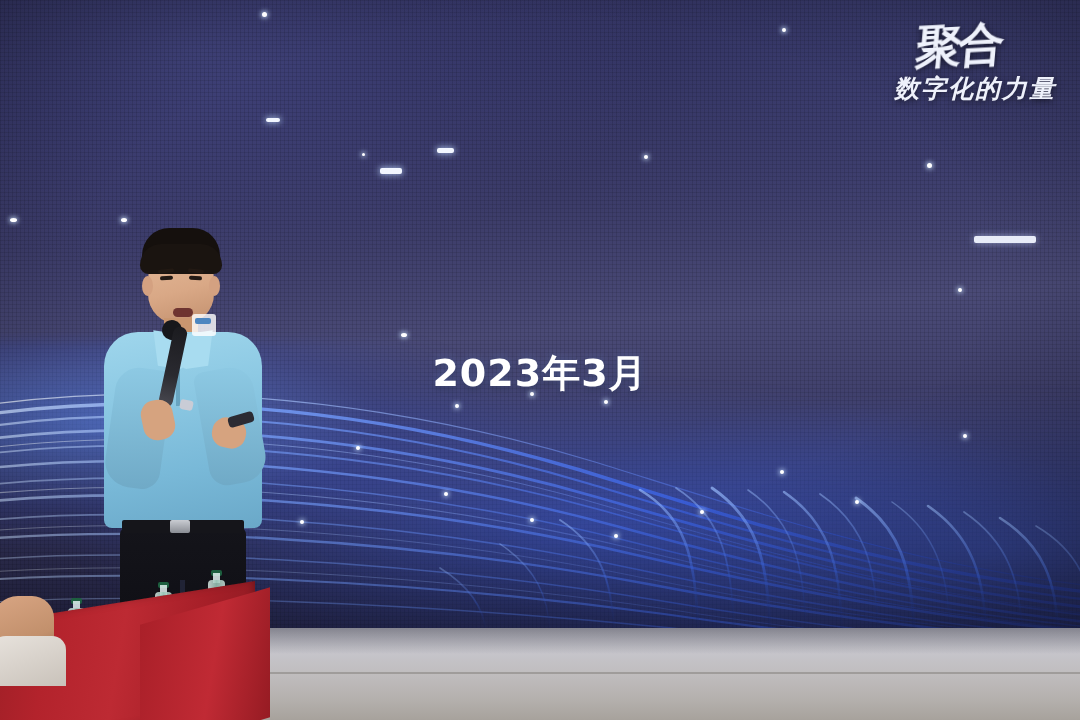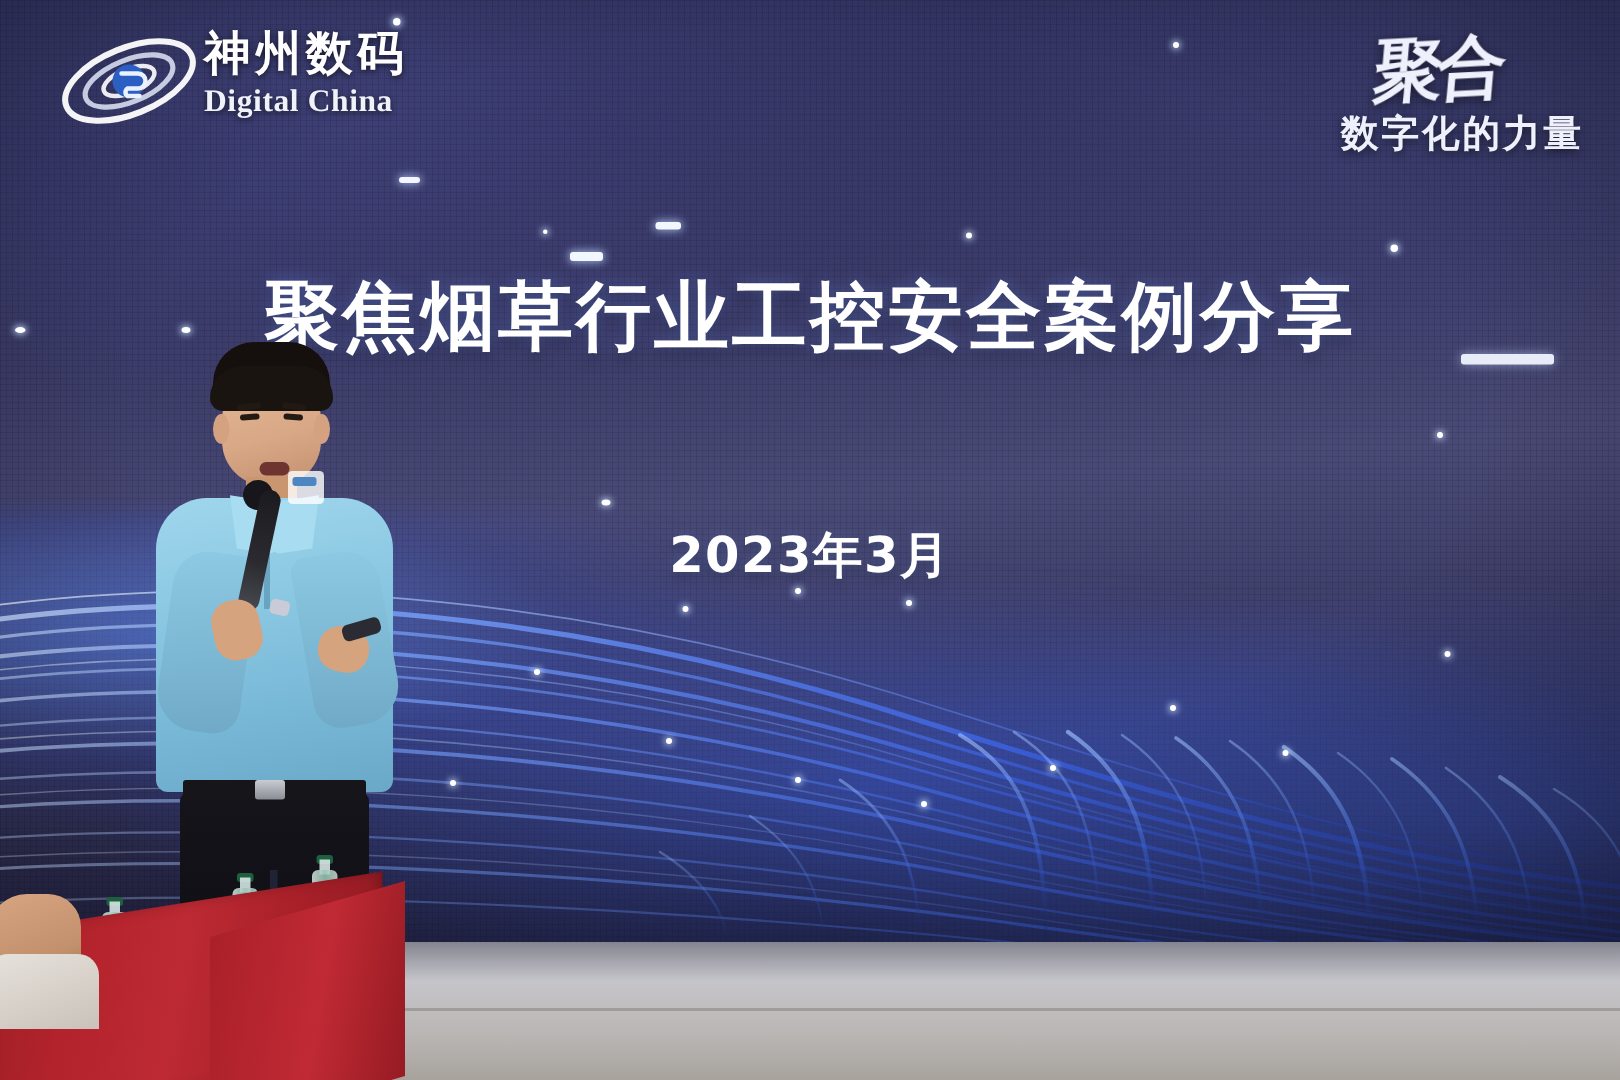--- a/index.html
+++ b/index.html
@@ -79,33 +79,34 @@
     text-shadow:0 2px 7px rgba(0,0,0,.55);
     padding-right:56px;
     line-height:58px;
     filter:blur(.3px);
   }
   .ev-sub{
     font-size:25px;font-weight:700;color:#eef1fb;letter-spacing:2px;
     font-family:"DejaVu Sans","Liberation Sans",sans-serif;
     text-shadow:0 2px 6px rgba(0,0,0,.5);
     margin-top:-4px;
+    font-style:italic;
   }
 
   
   .slide-title{
     position:absolute;left:0;right:0;top:178px;text-align:center;
     font-size:50px;font-weight:700;letter-spacing:2px;color:#ffffff;
     font-family:"DejaVu Sans","Liberation Sans",sans-serif;
     text-shadow:0 0 10px rgba(120,150,255,.45),0 3px 9px rgba(0,0,0,.55);
     filter:blur(.25px);
   }
   .slide-date{
     position:absolute;left:0;right:0;top:348px;text-align:center;
-    font-size:33px;font-weight:700;letter-spacing:1px;color:#ffffff;
+    font-size:38px;font-weight:700;letter-spacing:1px;color:#ffffff;
     font-family:"DejaVu Sans","Liberation Sans",sans-serif;
     text-shadow:0 0 8px rgba(130,160,255,.4),0 2px 7px rgba(0,0,0,.5);
     filter:blur(.25px);
   }
   .slide-company{
     position:absolute;left:0;right:0;top:455px;text-align:center;
     font-size:34px;font-weight:700;letter-spacing:1px;color:#ffffff;
     font-family:"DejaVu Sans","Liberation Sans",sans-serif;
     text-shadow:0 0 9px rgba(130,165,255,.45),0 2px 7px rgba(0,0,0,.5);
     filter:blur(.25px);
@@ -333,44 +334,26 @@
   <div class="particle" style="left:356px;top:446px;width:4px;height:4px;"></div>
   <div class="particle" style="left:444px;top:492px;width:4px;height:4px;"></div>
   <div class="particle" style="left:530px;top:518px;width:4px;height:4px;"></div>
   <div class="particle" style="left:614px;top:534px;width:4px;height:4px;"></div>
   <div class="particle" style="left:700px;top:510px;width:4px;height:4px;"></div>
   <div class="particle" style="left:780px;top:470px;width:4px;height:4px;"></div>
   <div class="particle" style="left:855px;top:500px;width:4px;height:4px;"></div>
   <div class="particle" style="left:300px;top:520px;width:4px;height:4px;"></div>
   <div class="particle" style="left:206px;top:556px;width:4px;height:4px;"></div>
 
-  <div class="dc-logo">
-    <div class="dc-mark">
-      <svg width="96" height="68" viewBox="0 0 96 68">
-        <g transform="rotate(-22 48 34)">
-          <ellipse cx="48" cy="34" rx="45" ry="22" fill="none" stroke="#ffffff" stroke-width="4" opacity=".95"></ellipse>
-          <ellipse cx="48" cy="34" rx="31" ry="14" fill="none" stroke="#dfe6f7" stroke-width="3.4" opacity=".85"></ellipse>
-          <ellipse cx="48" cy="34" rx="18" ry="8" fill="none" stroke="#ffffff" stroke-width="3" opacity=".9"></ellipse>
-        </g>
-        <circle cx="48" cy="34" r="11" fill="#2b5fc4"></circle>
-        <path d="M43,29 h11 a5,5 0 0 1 0,10 h-7 a3,3 0 0 0 0,5 h8" fill="none" stroke="#eaf1ff" stroke-width="3" stroke-linecap="round"></path>
-      </svg>
-    </div>
-    <div class="dc-text">
-      <div class="dc-cn">神州数码</div>
-      <div class="dc-en">Digital China</div>
-    </div>
-  </div>
 
   <div class="ev-logo">
     <div class="ev-cal">聚合</div>
     <div class="ev-sub">数字化的力量</div>
   </div>
 
-  <div class="slide-title">聚焦烟草行业工控安全案例分享</div>
   <div class="deco-line"></div>
   <div class="slide-date">2023年3月</div>
 
   <div class="floor"></div>
   <div class="floor-shadow"></div>
   <div class="floor-seam"></div>
 
   <div class="speaker">
     <div class="sp-pants"></div>
     <div class="sp-leg-gap"></div>

